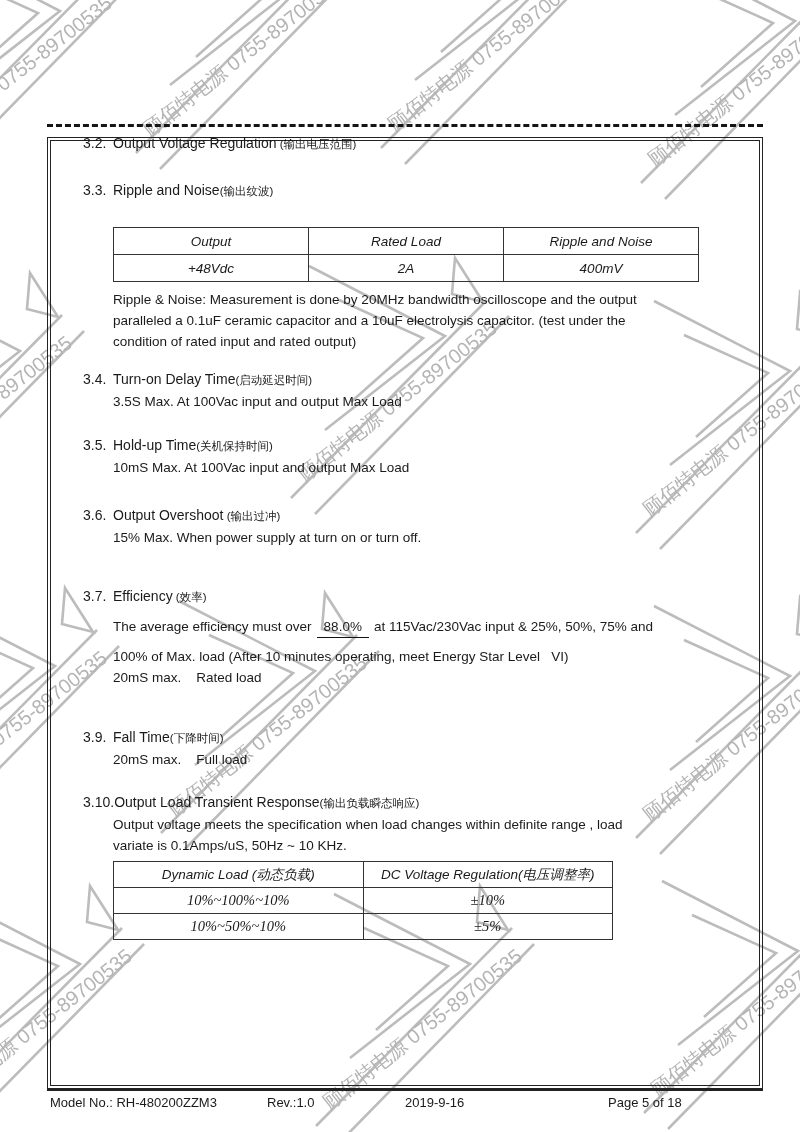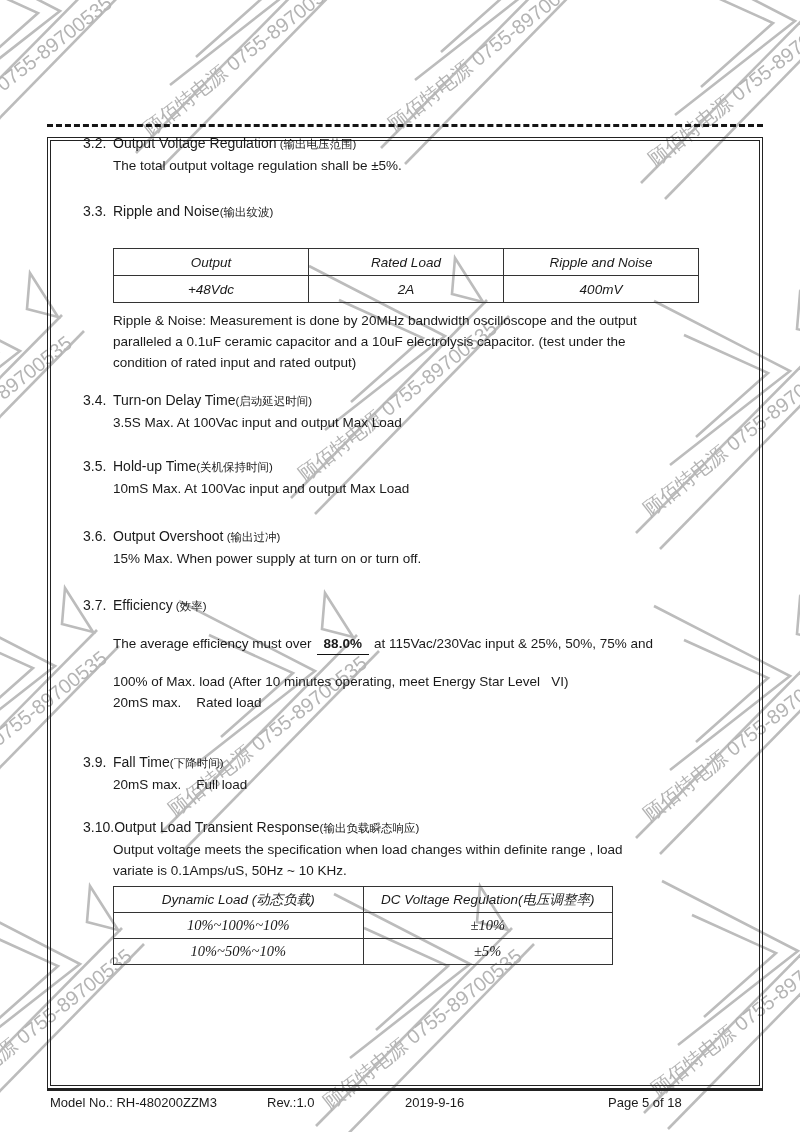--- a/index.html
+++ b/index.html
@@ -22,21 +22,21 @@
   .num{display:inline-block;min-width:30px;}
   .cn{font-size:11.5px;}
   .body-line{font-size:13.5px;line-height:21px;padding-left:61px;white-space:pre-wrap;}
   table{border-collapse:collapse;margin-left:61px;table-layout:fixed;}
   td{border:1px solid #333;text-align:center;font-size:13.5px;padding:0;vertical-align:middle;font-style:italic;}
   .t1{width:586px;}
   .t1 td{height:26px;}
   .t2{width:500px;}
   .t2 td{height:25px;}
   .sv{font-family:"Liberation Serif","DejaVu Serif",serif;font-size:14.5px;}
-  .uval{display:inline-block;border-bottom:1.4px solid #111;padding:0 7px;margin:16px 5px;font-weight:bold;}
+  .uval{display:inline-block;border-bottom:1.4px solid #111;padding:0 7px;margin:8px 5px;}
   .footer{position:absolute;top:1094px;left:0;width:712px;height:20px;
     font-size:13px;line-height:18px;z-index:2;}
   .footer span{position:absolute;white-space:pre;}
   .f-model{left:50px;}
   .f-rev{left:267px;}
   .f-date{left:405px;}
   .f-page{left:608px;}
 </style>
 </head>
 <body>
@@ -69,21 +69,20 @@
 
 <div class="dashed-sep"></div>
 
 <div class="frame">
   <div class="frame-inner"></div>
 </div>
 
 <div class="content">
 
   <div class="sec-title" style="margin-top:5px"><span class="num">3.2.</span><span>Output Voltage Regulation</span><span class="cn"> (输出电压范围)</span></div>
-  <div class="body-line">The total output voltage regulation shall be ±5%.</div>
 
   <div class="sec-title" style="margin-top:25px"><span class="num">3.3.</span><span>Ripple and Noise</span><span class="cn">(输出纹波)</span></div>
 
   <table class="t1" style="margin-top:25px">
     <tbody>
       <tr>
         <td>Output</td>
         <td>Rated Load</td>
         <td>Ripple and Noise</td>
       </tr>
@@ -103,21 +102,21 @@
 
   <div class="sec-title" style="margin-top:17px"><span class="num">3.4.</span><span>Turn-on Delay Time</span><span class="cn">(启动延迟时间)</span></div>
   <div class="body-line">3.5S Max. At 100Vac input and output Max Load</div>
 
   <div class="sec-title" style="margin-top:23px"><span class="num">3.5.</span><span>Hold-up Time</span><span class="cn">(关机保持时间)</span></div>
   <div class="body-line">10mS Max. At 100Vac input and output Max Load</div>
 
   <div class="sec-title" style="margin-top:27px"><span class="num">3.6.</span><span>Output Overshoot</span><span class="cn"> (输出过冲)</span></div>
   <div class="body-line">15% Max. When power supply at turn on or turn off.</div>
 
-  <div class="sec-title" style="margin-top:26px"><span class="num">3.7.</span><span>Efficiency</span><span class="cn"> (效率)</span></div>
+  <div class="sec-title" style="margin-top:38px"><span class="num">3.7.</span><span>Efficiency</span><span class="cn"> (效率)</span></div>
   <div class="body-line"><span>The average efficiency must over</span><span class="uval">88.0%</span><span>at 115Vac/230Vac input &amp; 25%, 50%, 75% and</span></div>
   <div class="body-line">100% of Max. load (After 10 minutes operating, meet Energy Star Level   VI)</div>
 
   <div class="body-line">20mS max.    Rated load</div>
 
   <div class="sec-title" style="margin-top:39px"><span class="num">3.9.</span><span>Fall Time</span><span class="cn">(下降时间)</span></div>
   <div class="body-line">20mS max.    Full load</div>
 
   <div class="sec-title" style="margin-top:22px"><span class="num">3.10.</span><span>Output Load Transient Response</span><span class="cn">(输出负载瞬态响应)</span></div>
   <div class="body-line">Output voltage meets the specification when load changes within definite range , load</div>

